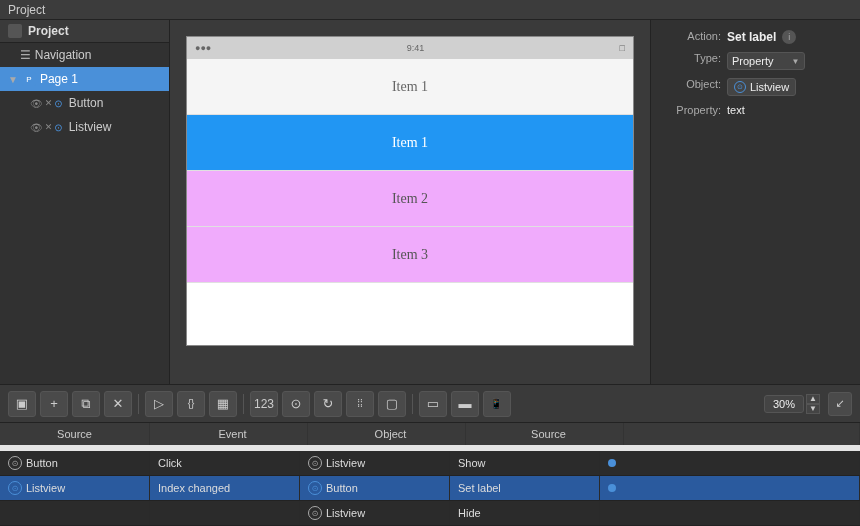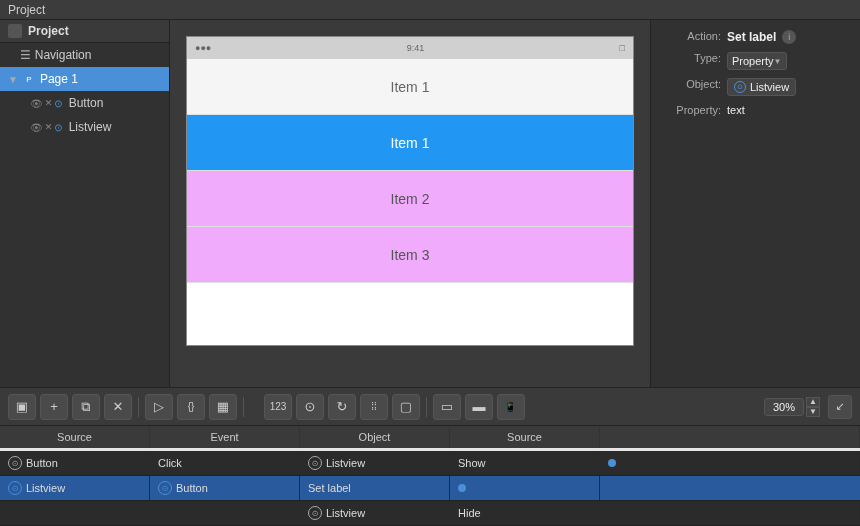--- a/index.html
+++ b/index.html
@@ -27,51 +27,51 @@
     .sidebar-item .item-icon.page-icon { background: #4a90d9; }
     .sidebar-item .vis-icons { display: flex; gap: 2px; margin-right: 2px; }
     .vis-icon { font-size: 10px; color: #888; }
 
     
     .canvas-area { flex: 1; background: #3a3a3a; display: flex; align-items: flex-start; justify-content: center; padding: 16px; overflow: hidden; }
     .device-frame { width: 580px; height: 310px; background: #f0f0f0; border: 1px solid #888; position: relative; overflow: hidden; }
     .device-top-bar { height: 22px; background: #d0d0d0; display: flex; align-items: center; justify-content: space-between; padding: 0 8px; }
     .device-top-bar span { font-size: 9px; color: #666; }
     .device-content { background: white; height: calc(100% - 22px); overflow: hidden; }
-    .list-container { width: 100%; }
+    .list-container { width: 100%; font-family: Liberation Serif, serif; }
     .list-item { display: flex; align-items: center; justify-content: center; height: 56px; border-bottom: 1px solid #e0e0e0; font-size: 14px; color: #555; background: #f0abfc; }
     .list-item.selected { background: #2196F3; color: white; }
     .list-item.header-item { background: #f5f5f5; color: #666; }
 
     
     .properties-panel { width: 210px; background: #313131; border-left: 1px solid #222; padding: 10px; display: flex; flex-direction: column; gap: 8px; }
     .prop-row { display: flex; gap: 6px; }
     .prop-label { color: #aaa; font-size: 11px; width: 60px; text-align: right; }
     .prop-value { color: #eee; font-size: 12px; font-weight: bold; }
     .prop-info { width: 14px; height: 14px; background: #555; border-radius: 50%; display: inline-flex; align-items: center; justify-content: center; font-size: 9px; color: #aaa; cursor: pointer; }
-    .prop-select { background: #444; border: 1px solid #555; color: #eee; font-size: 11px; padding: 2px 4px; border-radius: 3px; display: flex; align-items: center; gap: 0; cursor: pointer; }
+    .prop-select { background: #444; border: 1px solid #555; color: #eee; font-size: 11px; padding: 2px 4px; border-radius: 3px; display: flex; align-items: center; gap: 18px; cursor: pointer; }
     .prop-select-arrow { font-size: 8px; color: #aaa; }
     .prop-object { display: flex; align-items: center; gap: 4px; background: #444; border: 1px solid #555; border-radius: 3px; padding: 2px 6px; font-size: 11px; color: #eee; }
     .prop-object-icon { width: 12px; height: 12px; border-radius: 50%; border: 1.5px solid #4a90d9; display: inline-flex; align-items: center; justify-content: center; font-size: 7px; color: #4a90d9; }
     .prop-text { color: #eee; font-size: 11px; }
 
     
     .bottom-section { background: #2b2b2b; border-top: 1px solid #222; }
     .toolbar { height: 38px; background: #3a3a3a; display: flex; align-items: center; gap: 4px; padding: 0 8px; border-bottom: 1px solid #222; }
     .tool-btn { width: 28px; height: 26px; background: #4a4a4a; border: 1px solid #555; border-radius: 3px; display: flex; align-items: center; justify-content: center; cursor: pointer; font-size: 13px; color: #ccc; }
     .tool-separator { width: 1px; height: 20px; background: #555; margin: 0 2px; }
     .zoom-control { display: flex; align-items: center; gap: 2px; margin-left: auto; }
     .zoom-display { background: #444; border: 1px solid #555; border-radius: 3px; padding: 2px 6px; font-size: 11px; color: #eee; min-width: 40px; text-align: center; }
     .zoom-arrows { display: flex; flex-direction: column; }
     .zoom-arrow { width: 14px; height: 10px; background: #444; border: 1px solid #555; display: flex; align-items: center; justify-content: center; font-size: 8px; color: #ccc; cursor: pointer; }
     .collapse-btn { width: 24px; height: 24px; background: #4a4a4a; border: 1px solid #555; border-radius: 3px; display: flex; align-items: center; justify-content: center; cursor: pointer; font-size: 11px; color: #ccc; margin-left: 4px; }
 
     
     .interactions-table { background: #2b2b2b; }
-    .table-header { display: grid; grid-template-columns: 150px 150px 150px 150px 1fr; background: #3a3a3a; border-bottom: 3px solid #e5e5e5; }
+    .table-header { display: grid; grid-template-columns: 150px 150px 150px 150px 1fr; background: #3a3a3a; border-bottom: 6px solid #e5e5e5; gap: 8px; }
     .table-header-cell { padding: 5px 8px; font-size: 11px; color: #ccc; text-align: center; border-right: 1px solid #333; }
     .table-row { display: grid; grid-template-columns: 150px 150px 150px 150px 1fr; border-bottom: 1px solid #222; }
     .table-row.active-row { background: #2a5a9e; }
     .table-cell { padding: 5px 8px; font-size: 11px; color: #ddd; display: flex; align-items: center; gap: 4px; border-right: 1px solid #2a2a2a; }
     .cell-icon { width: 14px; height: 14px; border-radius: 50%; border: 1.5px solid #aaa; display: inline-flex; align-items: center; justify-content: center; font-size: 8px; color: #aaa; }
     .cell-icon.blue-icon { border-color: #4a90d9; color: #4a90d9; }
     .action-dot { width: 8px; height: 8px; background: #4a90d9; border-radius: 50%; }
   </style>
 </head>
 <body>
@@ -176,21 +176,21 @@
   <div class="toolbar">
     <div class="tool-btn">▣</div>
     <div class="tool-btn">+</div>
     <div class="tool-btn">⧉</div>
     <div class="tool-btn">✕</div>
     <span class="tool-separator"></span>
     <div class="tool-btn">▷</div>
     <div class="tool-btn" style="font-size:10px;">{}</div>
     <div class="tool-btn">▦</div>
     <span class="tool-separator"></span>
-    <div class="tool-btn" style="font-size:10px;margin-left:14px;">123</div>
+    <div class="tool-btn" style="font-size:12px;">123</div>
     <div class="tool-btn">⊙</div>
     <div class="tool-btn">↻</div>
     <div class="tool-btn" style="font-size:10px;">⁞⁞</div>
     <div class="tool-btn">▢</div>
     <span class="tool-separator"></span>
     <div class="tool-btn">▭</div>
     <div class="tool-btn">▬</div>
     <div class="tool-btn" style="font-size:10px;">📱</div>
     <div class="zoom-control">
       <div class="zoom-display">30%</div>
@@ -230,20 +230,23 @@
         <span class="action-dot"></span>
       </div>
     </div>
 
     <div class="table-row active-row">
       <div class="table-cell">
         <span class="cell-icon blue-icon">⊙</span>
         <span>Listview</span>
       </div>
       <div class="table-cell">
+        <span>Index changed</span>
+      </div>
+      <div class="table-cell">
         <span class="cell-icon blue-icon">⊙</span>
         <span>Button</span>
       </div>
       <div class="table-cell">
         <span>Set label</span>
       </div>
       <div class="table-cell">
         <span class="action-dot"></span>
       </div>
     </div>

